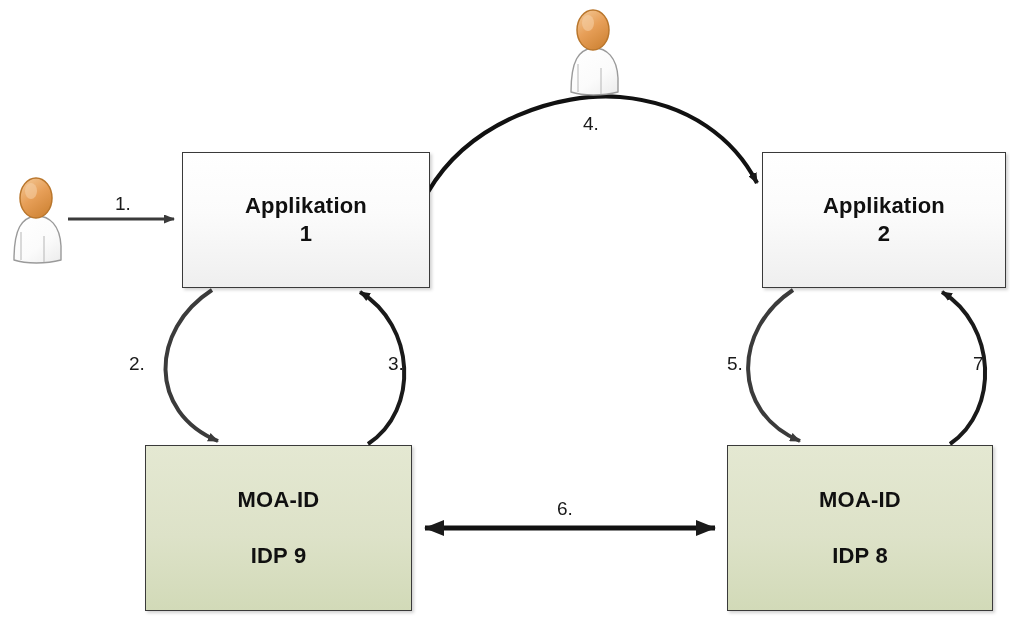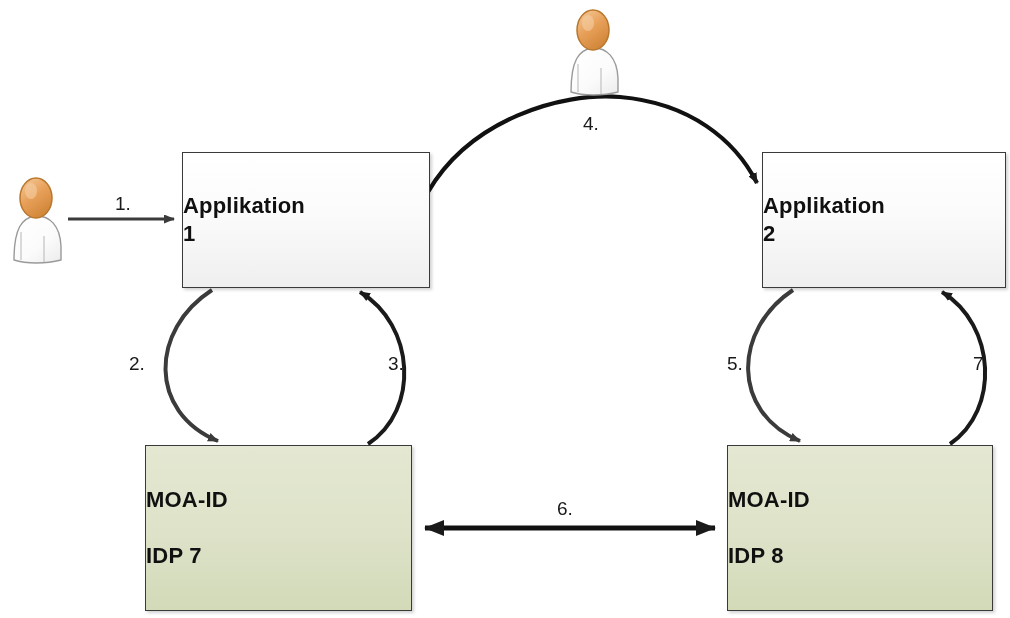--- a/index.html
+++ b/index.html
@@ -23,20 +23,21 @@
     left: 0;
     top: 0;
     width: 1010px;
     height: 618px;
   }
   .node {
     position: absolute;
     box-sizing: border-box;
     display: flex;
     flex-direction: column;
+    align-items: center;
     justify-content: center;
     border: 1.6px solid #3a3a3a;
     box-shadow: 2px 2px 3px rgba(0,0,0,0.18);
     z-index: 3;
   }
   .node .line {
     font-weight: bold;
     font-size: 22px;
     color: #101010;
     line-height: 1.28;
@@ -126,21 +127,21 @@
     <span class="line">1</span>
   </div>
 
   <div class="node app" style="left:762px; top:152px; width:244px; height:136px;">
     <span class="line">Applikation</span>
     <span class="line">2</span>
   </div>
 
   <div class="node idp" style="left:145px; top:445px; width:267px; height:166px;">
     <span class="line">MOA-ID</span>
-    <span class="line">IDP 7</span>
+    <span class="line">IDP 9</span>
   </div>
 
   <div class="node idp" style="left:727px; top:445px; width:266px; height:166px;">
     <span class="line">MOA-ID</span>
     <span class="line">IDP 8</span>
   </div>
 
   <span class="steplabel" style="left:115px; top:193px;">1.</span>
   <span class="steplabel" style="left:129px; top:353px;">2.</span>
   <span class="steplabel" style="left:388px; top:353px;">3.</span>

